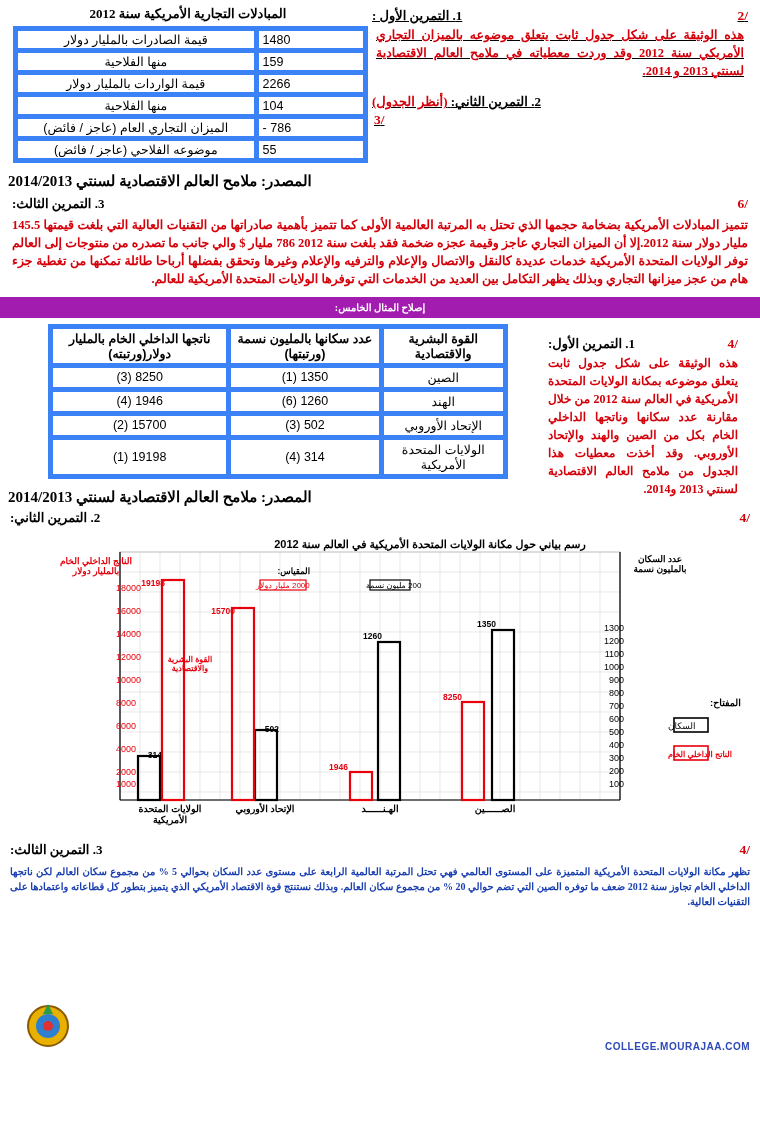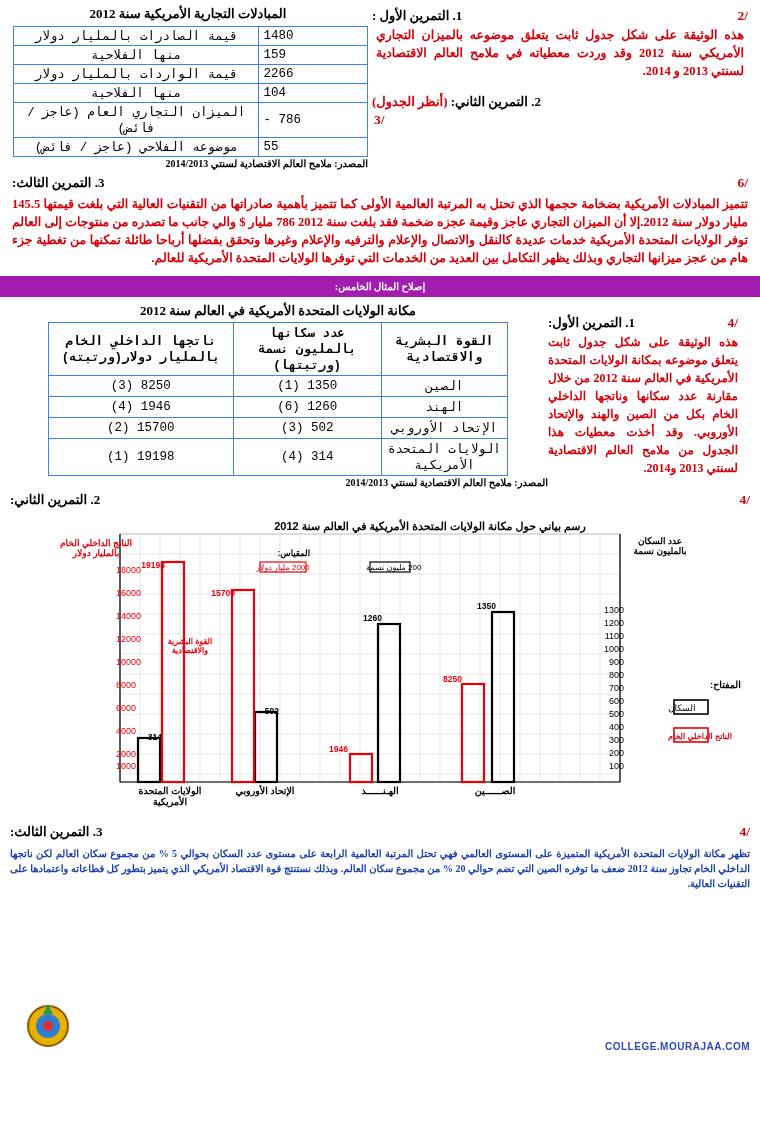--- a/index.html
+++ b/index.html
@@ -11,39 +11,39 @@
     position:relative;
     overflow:hidden;
   }
   .page{position:relative;width:760px;height:1076px;}
   .red{color:#d4000a;font-weight:bold;}
   .bold{font-weight:bold;}
   .center{text-align:center;}
   .rtl{direction:rtl;}
 
   table{border-collapse:collapse;}
-  .tbl td,.tbl th{border:1px solid #3b82f6;padding:1px 4px;font-size:12.5px;font-family:Liberation Mono, monospace;}
+  .tbl td,.tbl th{border:5px solid #3b82f6;padding:1px 4px;font-size:12.5px;font-family:Liberation Sans, sans-serif;}
 
   
   .top-wrap{display:flex;flex-direction:row-reverse;align-items:flex-start;padding:6px 8px 0 8px;}
   .top-right{width:360px;}
-  .top-left{width:376px;padding-left:4px;}
+  .top-left{width:376px;padding-left:4px;text-decoration:underline;}
 
   .tbl1{width:355px;margin-top:4px;}
   .tbl1 td{height:15px;}
   .tbl1 .c-label{text-align:center;width:250px;}
   .tbl1 .c-val{text-align:left;width:105px;}
 
   .ex-head{font-weight:bold;font-size:13px;margin:2px 0 2px 0;}
   .num-mark{color:#d4000a;font-weight:bold;font-size:13.5px;}
 
   .para-red{color:#d4000a;font-weight:bold;font-size:12.5px;line-height:1.45;text-align:justify;}
   .para-blue{color:#1a3fb0;font-weight:bold;font-size:10px;line-height:1.5;text-align:justify;}
 
-  .src{font-size:10px;font-weight:bold;text-align:right;margin-top:1px;}
+  .src{font-size:15px;font-weight:bold;text-align:left;margin-top:9px;}
 
   
   .banner{
     width:100%;background:#a21caf;color:#fff;
     text-align:center;font-weight:bold;font-size:10px;
     padding:5px 0;margin:8px 0 6px 0;
     letter-spacing:0px;
   }
 
   
@@ -129,25 +129,20 @@
     <div class="ex-head">3. التمرين الثالث:</div>
     <div class="num-mark">/6</div>
   </div>
   <div class="para-red rtl" style="padding:2px 12px 0 12px;">تتميز المبادلات الأمريكية بضخامة حجمها الذي تحتل به المرتبة العالمية الأولى كما تتميز بأهمية صادراتها من التقنيات العالية التي بلغت قيمتها 145.5 مليار دولار سنة 2012.إلا أن الميزان التجاري عاجز وقيمة عجزه ضخمة فقد بلغت سنة 2012 786 مليار $ والي جانب ما تصدره من منتوجات إلى العالم توفر الولايات المتحدة الأمريكية خدمات عديدة كالنقل والاتصال والإعلام  والترفيه والإعلام وغيرها وتحقق بفضلها أرباحا طائلة تمكنها من تغطية  جزء هام من عجز ميزانها التجاري وبذلك يظهر التكامل بين العديد من الخدمات التي توفرها الولايات المتحدة الأمريكية للعالم.</div>
 
   <div class="banner">إصلاح المثال الخامس:</div>
 
   <div class="mid-wrap">
 
     <div class="mid-right">
-      <div style="display:flex;flex-direction:row-reverse;justify-content:space-between;align-items:flex-start;">
-        <div style="width:100%;">
-          <div class="tbl2-title">مكانة الولايات المتحدة الأمريكية في العالم سنة 2012</div>
-        </div>
-      </div>
       <table class="tbl tbl2">
         <tbody>
             <tr>
           <th class="hdr">القوة البشرية والاقتصادية</th>
           <th class="hdr">عدد سكانها بالمليون نسمة (ورتبتها)</th>
           <th class="hdr">ناتجها الداخلي الخام بالمليار دولار(ورتبته)</th>
         </tr>
         <tr>
           <td>الصين</td>
           <td>1350 (1)</td>

